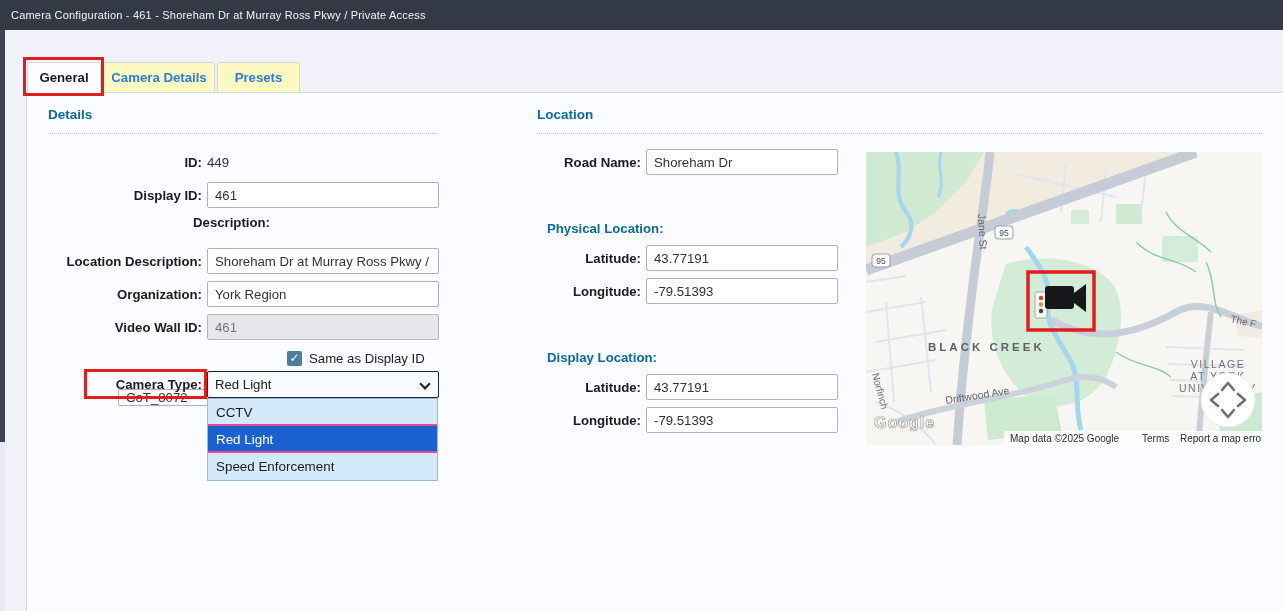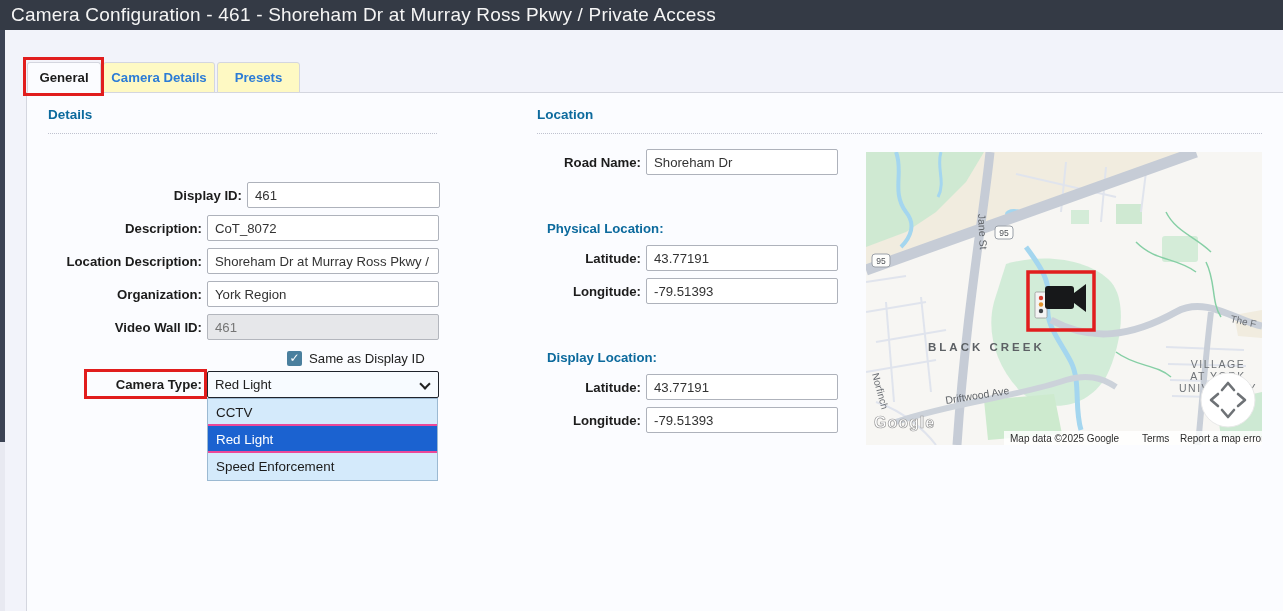--- a/index.html
+++ b/index.html
@@ -2,21 +2,21 @@
 <html><head>
 <meta charset="utf-8">
 <style>
   * { margin:0; padding:0; box-sizing:border-box; }
   html,body { width:1283px; height:611px; }
   body { font-family:"Liberation Sans","DejaVu Sans",sans-serif; background:#f2f3fa; }
   .screen { position:relative; width:1283px; height:611px; overflow:hidden; background:#f2f3fa; }
 
   
   .titlebar { position:absolute; left:0; top:0; width:1283px; height:30px; background:#343a45; color:#f5f5f5;
-              font-size:19px; line-height:30px; padding-left:11px; letter-spacing:.2px; }
+              font-size:11px; line-height:30px; padding-left:11px; letter-spacing:.2px; }
 
   
   .lstrip-track { position:absolute; left:0; top:30px; width:5px; height:581px; background:#e8e9f1; }
   .lstrip-thumb { position:absolute; left:0; top:30px; width:5px; height:412px; background:#3c4354; }
 
   
   .tab { position:absolute; top:62px; height:31px; line-height:30px; text-align:center; font-size:13.2px;
          font-weight:bold; border:1px solid #d4d6df; border-radius:3px 3px 0 0; cursor:pointer; }
   .tab.inactive { background:#fef9c3; color:#2c7cd6; }
   .tab.active { background:#fbfcff; color:#1b1b1b; border-bottom:1px solid #fbfcff; z-index:3; }
@@ -47,22 +47,22 @@
   .flabel { flex:0 0 174px; text-align:right; font-size:13.2px; font-weight:bold; color:#1c1c1c; margin-right:5px; }
   .rcol .flabel { flex:0 0 111px; }
   .fvalue { font-size:13.2px; color:#333; }
   .tin { height:26px; border:1px solid #aeb2bb; border-radius:2px; background:#fff; font-family:"Liberation Sans",sans-serif;
          font-size:13.2px; color:#333; padding:0 7px; outline:none; }
   .tin.w230 { width:232px; }
   .tin.w192 { width:192px; }
   .tin:disabled { background:#e6e7ea; color:#757575; border-color:#b3b6bd; }
 
   .r-id      { top:149px; }
-  .r-dispid  { top:182px;padding-left:40px; }
-  .r-desc    { top:215px; }
+  .r-dispid  { top:182px; }
+  .r-desc    { top:215px;flex-direction:column; }
   .r-locdesc { top:248px; }
   .r-org     { top:281px; }
   .r-vwid    { top:314px; }
   .r-camtype { top:371px; }
   .r-roadname{ top:149px; }
   .r-plat    { top:245px; }
   .r-plon    { top:278px; }
   .r-dlat    { top:374px; }
   .r-dlon    { top:407px; }
   .h-phys { left:547px; top:221px; }
@@ -114,20 +114,24 @@
     <span>Camera Details</span>
   </div>
   <div class="tab tab-presets inactive">
     <span>Presets</span>
   </div>
   <div class="red-box ann-tab"></div>
 
   <div class="sec-heading h-details">Details</div>
   <div class="dotsep sep-details"></div>
 
+  <div class="frow lcol r-id">
+    <span class="flabel">ID:</span>
+    <span class="fvalue">449</span>
+  </div>
 
   <div class="frow lcol r-dispid">
     <span class="flabel">Display ID:</span>
     <input class="tin w230" type="text" value="461" style="">
   </div>
 
   <div class="frow lcol r-desc">
     <span class="flabel">Description:</span>
     <input class="tin w230" type="text" value="CoT_8072" style="">
   </div>

